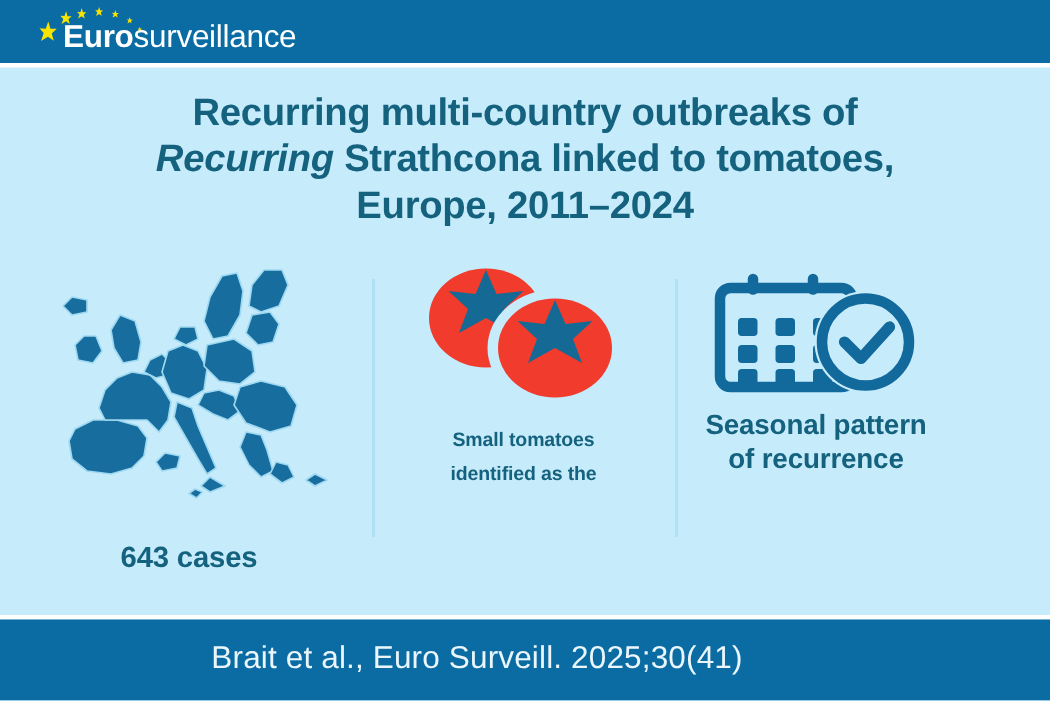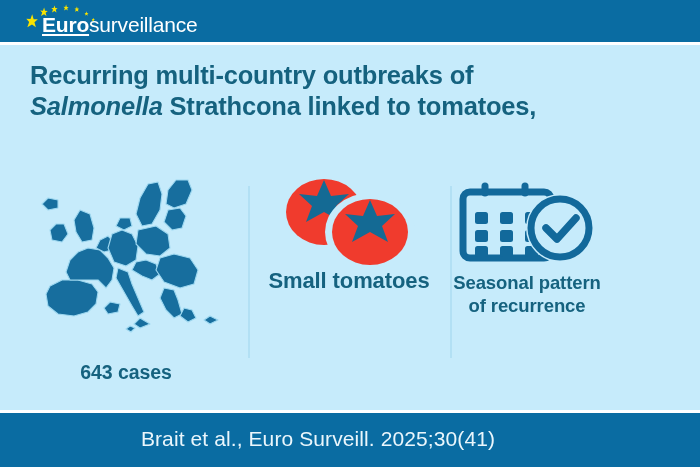--- a/index.html
+++ b/index.html
@@ -52,30 +52,30 @@
   .logo-word {
     position: absolute;
     left: 20px;
     top: 9px;
     white-space: nowrap;
     font-size: 21px;
     line-height: 24px;
     color: #ffffff;
     letter-spacing: -0.2px;
   }
-  .logo-word .b { font-weight: bold; text-decoration: underline; }
+  .logo-word .b { font-weight: bold; }
   .logo-word .n { font-weight: normal; }
 
   
   .title {
     position: absolute;
     left: 30px;
     top: 60px;
     width: 640px;
-    text-align: left;
+    text-align: center;
     color: #15627f;
     font-size: 25.5px;
     font-weight: bold;
     line-height: 31px;
     letter-spacing: -0.2px;
   }
   .title .sci { font-style: italic; }
 
   
   .panels {
@@ -130,28 +130,28 @@
     left: 254px;
     width: 190px;
   }
   .tomato-art {
     width: 190px;
     height: 88px;
     display: block;
     margin-top: 2px;
   }
   .panel-tomato .panel-caption {
-    margin-top: 4px;
-    font-size: 22px;
+    margin-top: 16px;
+    font-size: 13px;
     line-height: 22.5px;
   }
 
   
   .panel-calendar {
-    left: 429px;
+    left: 446px;
     width: 196px;
   }
   .calendar-art {
     width: 196px;
     height: 84px;
     display: block;
     margin-top: 4px;
   }
   .panel-calendar .panel-caption {
     margin-top: 8px;
@@ -208,21 +208,22 @@
         <polygon points="70,17.2 70.5,15.8 69.6,15 70.8,15.1 71.2,13.7 71.7,15.1 72.9,15.2 71.9,15.9 72.2,17.3 71.2,16.5 "></polygon>
       </g>
     </svg>
     <div class="logo-word">
       <span class="b">Euro</span><span class="n">surveillance</span>
     </div>
   </div>
 
   <div class="title">
     <span>Recurring multi-country outbreaks of</span><br>
-    <span class="sci">Salmonella</span><span> Strathcona linked to tomatoes,</span><br>
+    <span class="sci">Recurring</span><span> Strathcona linked to tomatoes,</span><br>
+    <span>Europe, 2011–2024</span>
   </div>
 
   <div class="panels">
 
     <div class="divider d1"></div>
     <div class="divider d2"></div>
 
     <div class="panel panel-map">
       <svg class="map-art" viewBox="0 0 236 160">
         <g fill="#176e9e" stroke="#9ed8f0" stroke-width="1.1" stroke-linejoin="round">
@@ -278,21 +279,21 @@
         <ellipse cx="70" cy="34" rx="38" ry="33" fill="#f03b2d"></ellipse>
         <polygon points="70,2 77,18 95,16 82,28 88,44 70,34 52,44 58,28 45,16 63,18" fill="#146a94"></polygon>
 
         <ellipse cx="116" cy="54" rx="45" ry="39" fill="#c6ebfb"></ellipse>
 
         <ellipse cx="116" cy="54" rx="38" ry="33" fill="#f03b2d"></ellipse>
         <polygon points="116,22 123,38 141,36 128,48 134,64 116,54 98,64 104,48 91,36 109,38" fill="#146a94"></polygon>
       </svg>
       <div class="panel-caption">
         <span>Small tomatoes</span><br>
-        <br>
+        <span>identified as the</span><br>
       </div>
     </div>
 
     <div class="panel panel-calendar">
       <svg class="calendar-art" viewBox="0 0 196 84">
         <g fill="none" stroke="#12699b" stroke-width="7">
 
           <path d="M56 6 L56 13" stroke-linecap="round"></path>
           <path d="M96 6 L96 13" stroke-linecap="round"></path>
 

